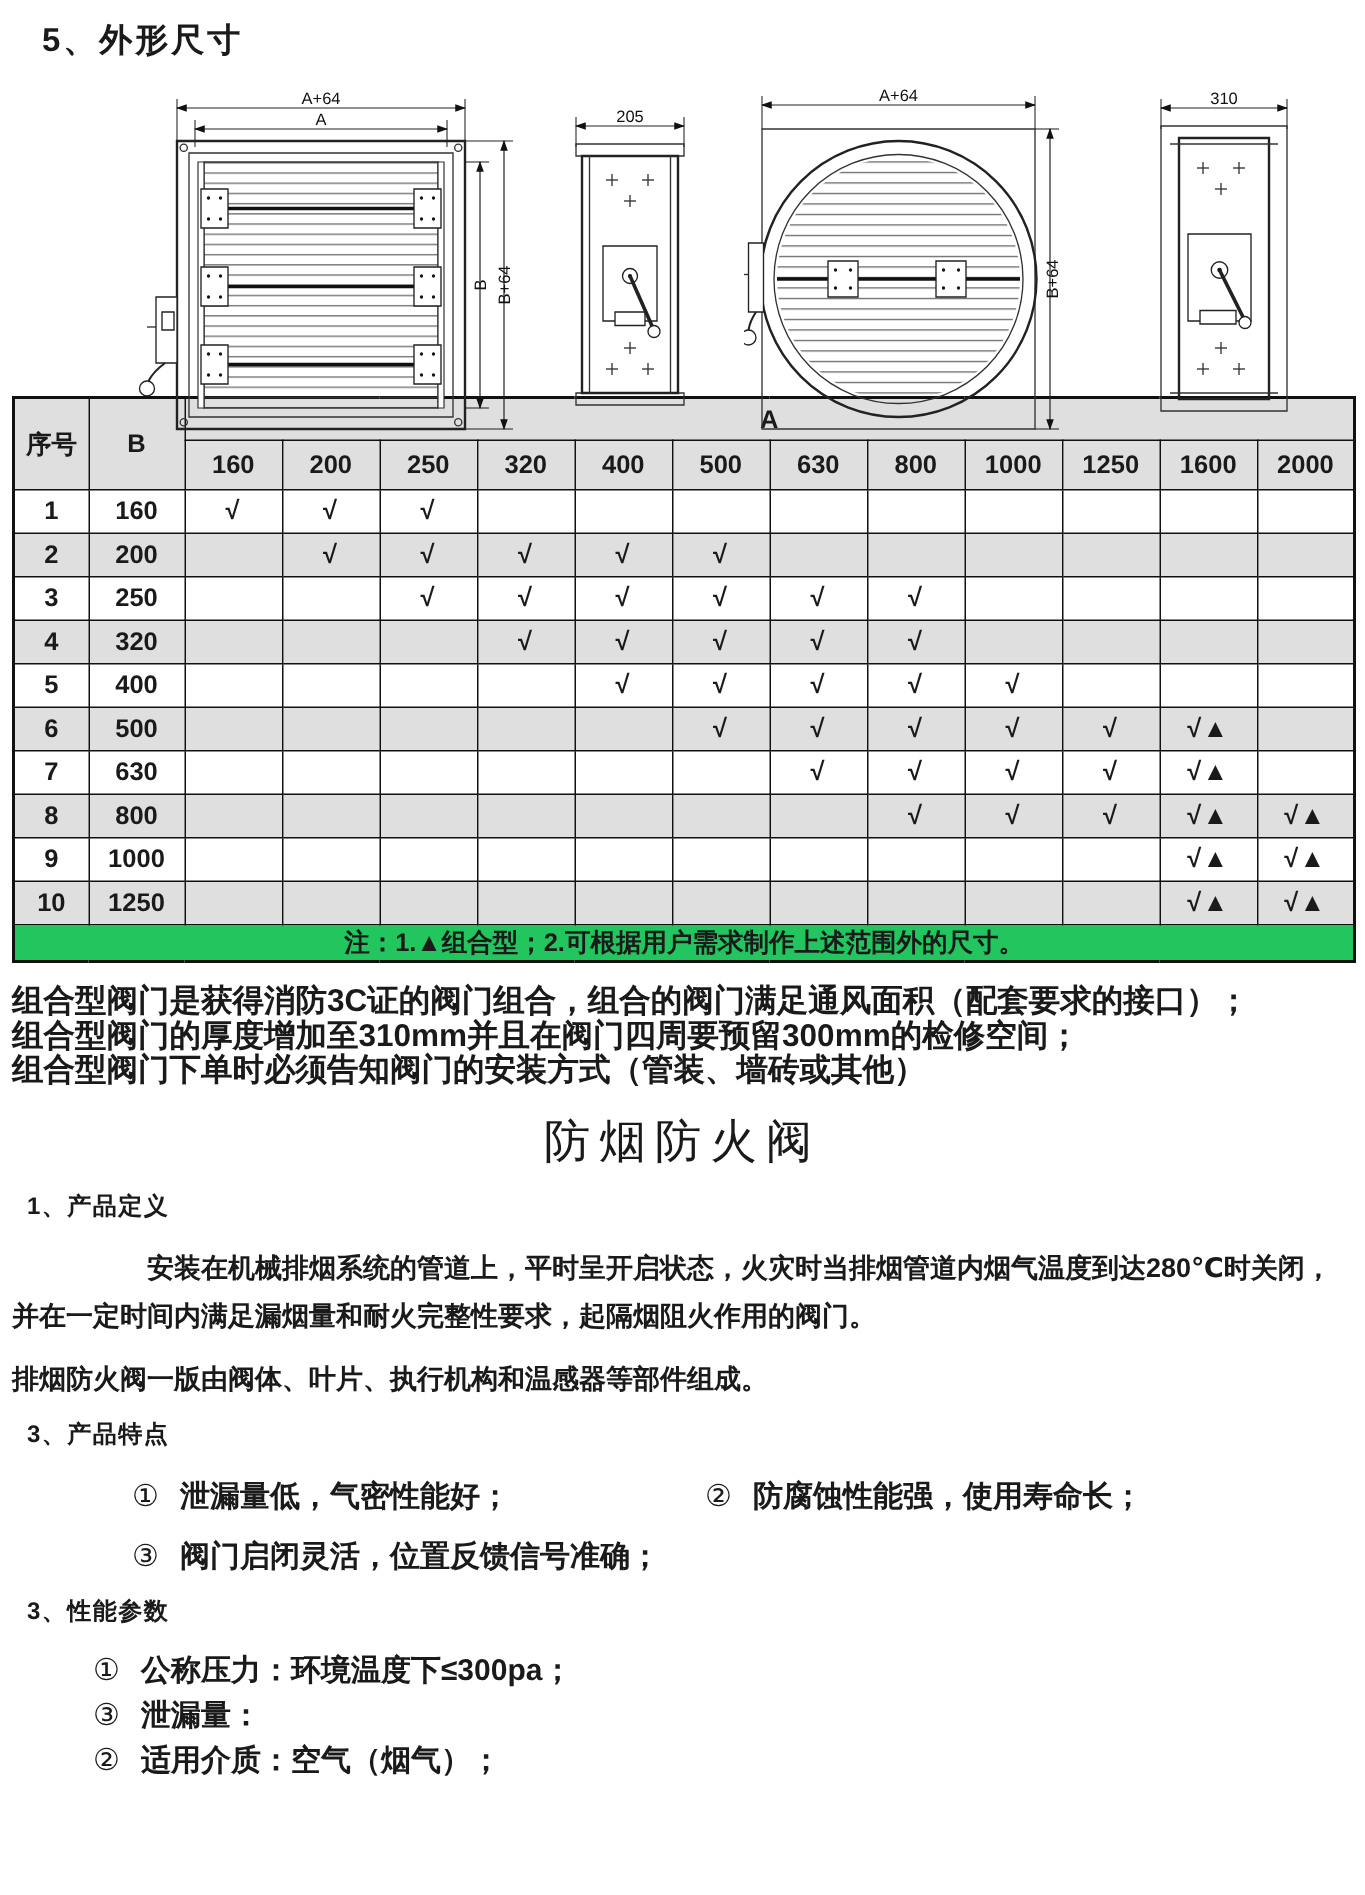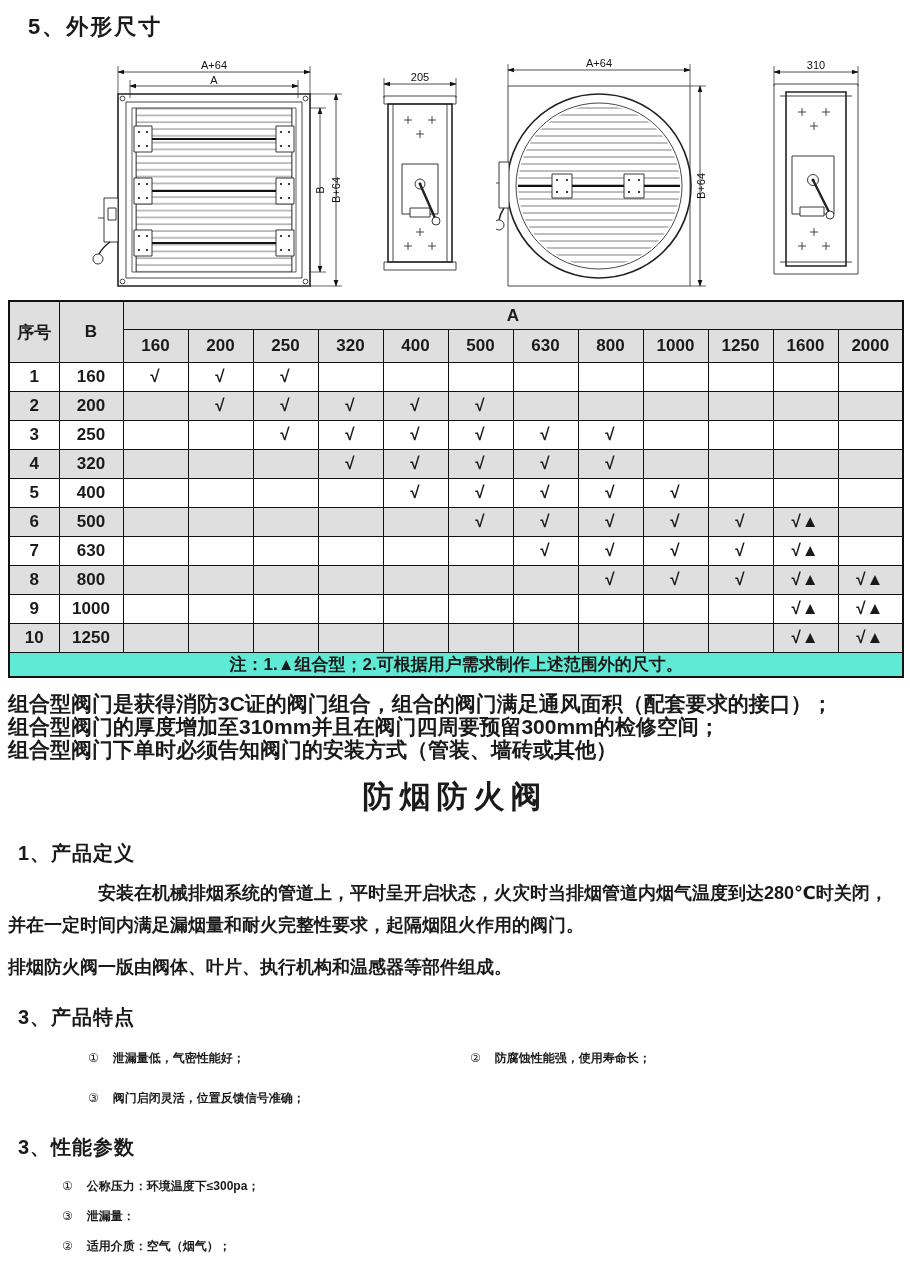--- a/index.html
+++ b/index.html
@@ -2,21 +2,21 @@
 <html><head>
 <meta charset="utf-8">
 <style>
   html,body{margin:0;padding:0;}
   body{
     width:910px;height:1263px;overflow:hidden;background:#ffffff;
     font-family:"Liberation Sans","DejaVu Sans",sans-serif;color:#1a1a1a;
     position:relative;
   }
   
-  .drawings{position:relative;height:300px;}
+  .drawings{position:relative;height:264px;}
   .page-title{
     position:absolute;left:28px;top:12px;font-size:22px;font-weight:700;letter-spacing:2px;
   }
   .dwg{position:absolute;}
   .dwg line,.dwg rect,.dwg circle,.dwg path{vector-effect:non-scaling-stroke;}
   .dim{stroke:#222;stroke-width:0.8;}
   .ext{stroke:#222;stroke-width:0.7;}
   .dimlab{font-size:11px;fill:#111;font-family:"Liberation Sans",sans-serif;}
   .frame{fill:none;stroke:#222;stroke-width:1.6;}
   .thin{fill:none;stroke:#333;stroke-width:0.9;}
@@ -33,35 +33,35 @@
     font-size:17px;font-weight:600;padding:0;overflow:hidden;white-space:nowrap;
   }
   table.size thead th{background:#dfdfdf;}
   table.size thead tr.avals td{background:#dfdfdf;height:32px;}
   table.size thead tr.top th{height:27px;}
   th.a-span{text-align:center;}
   table.size tbody td{height:28px;background:#ffffff;}
   table.size tbody tr.shade td{background:#dfdfdf;}
   td.mark{font-size:18px;letter-spacing:1px;}
   td.note-cell{
-    text-align:left;padding:4px 6px 4px 10px;font-size:16px;font-weight:700;background:#5eead4;
+    text-align:left;padding:4px 6px 4px 10px;font-size:16px;font-weight:700;background:#22c55e;
   }
   
   .notes{margin:14px 0 0 8px;}
   .notes div{font-size:21px;font-weight:600;line-height:23px;}
   .main-title{
-    margin-top:14px;text-align:center;font-size:31px;font-weight:700;letter-spacing:6px;line-height:44px;
-  }
-  .sec{margin:20px 0 0 18px;font-size:20px;font-weight:700;letter-spacing:1px;line-height:28px;}
+    margin-top:14px;text-align:center;font-size:31px;font-weight:400;letter-spacing:6px;line-height:44px;
+  }
+  .sec{margin:8px 0 0 18px;font-size:16px;font-weight:700;letter-spacing:1px;line-height:28px;}
   .para{margin:10px 10px 0 8px;font-size:18px;font-weight:600;line-height:32px;}
   .para.indent{text-indent:90px;}
   .features{
     display:grid;grid-template-columns:382px auto;row-gap:10px;margin:12px 0 0 88px;
   }
-  .item{font-size:12px;font-weight:600;line-height:30px;}
+  .item{font-size:20px;font-weight:600;line-height:30px;}
   .item .num{display:inline-block;margin-right:14px;font-weight:400;}
   .params{margin:10px 0 0 62px;}
   .params .item{line-height:30px;}
 </style>
 </head>
 <body>
 
 <div class="drawings">
   <div class="page-title">5、外形尺寸</div>
 

